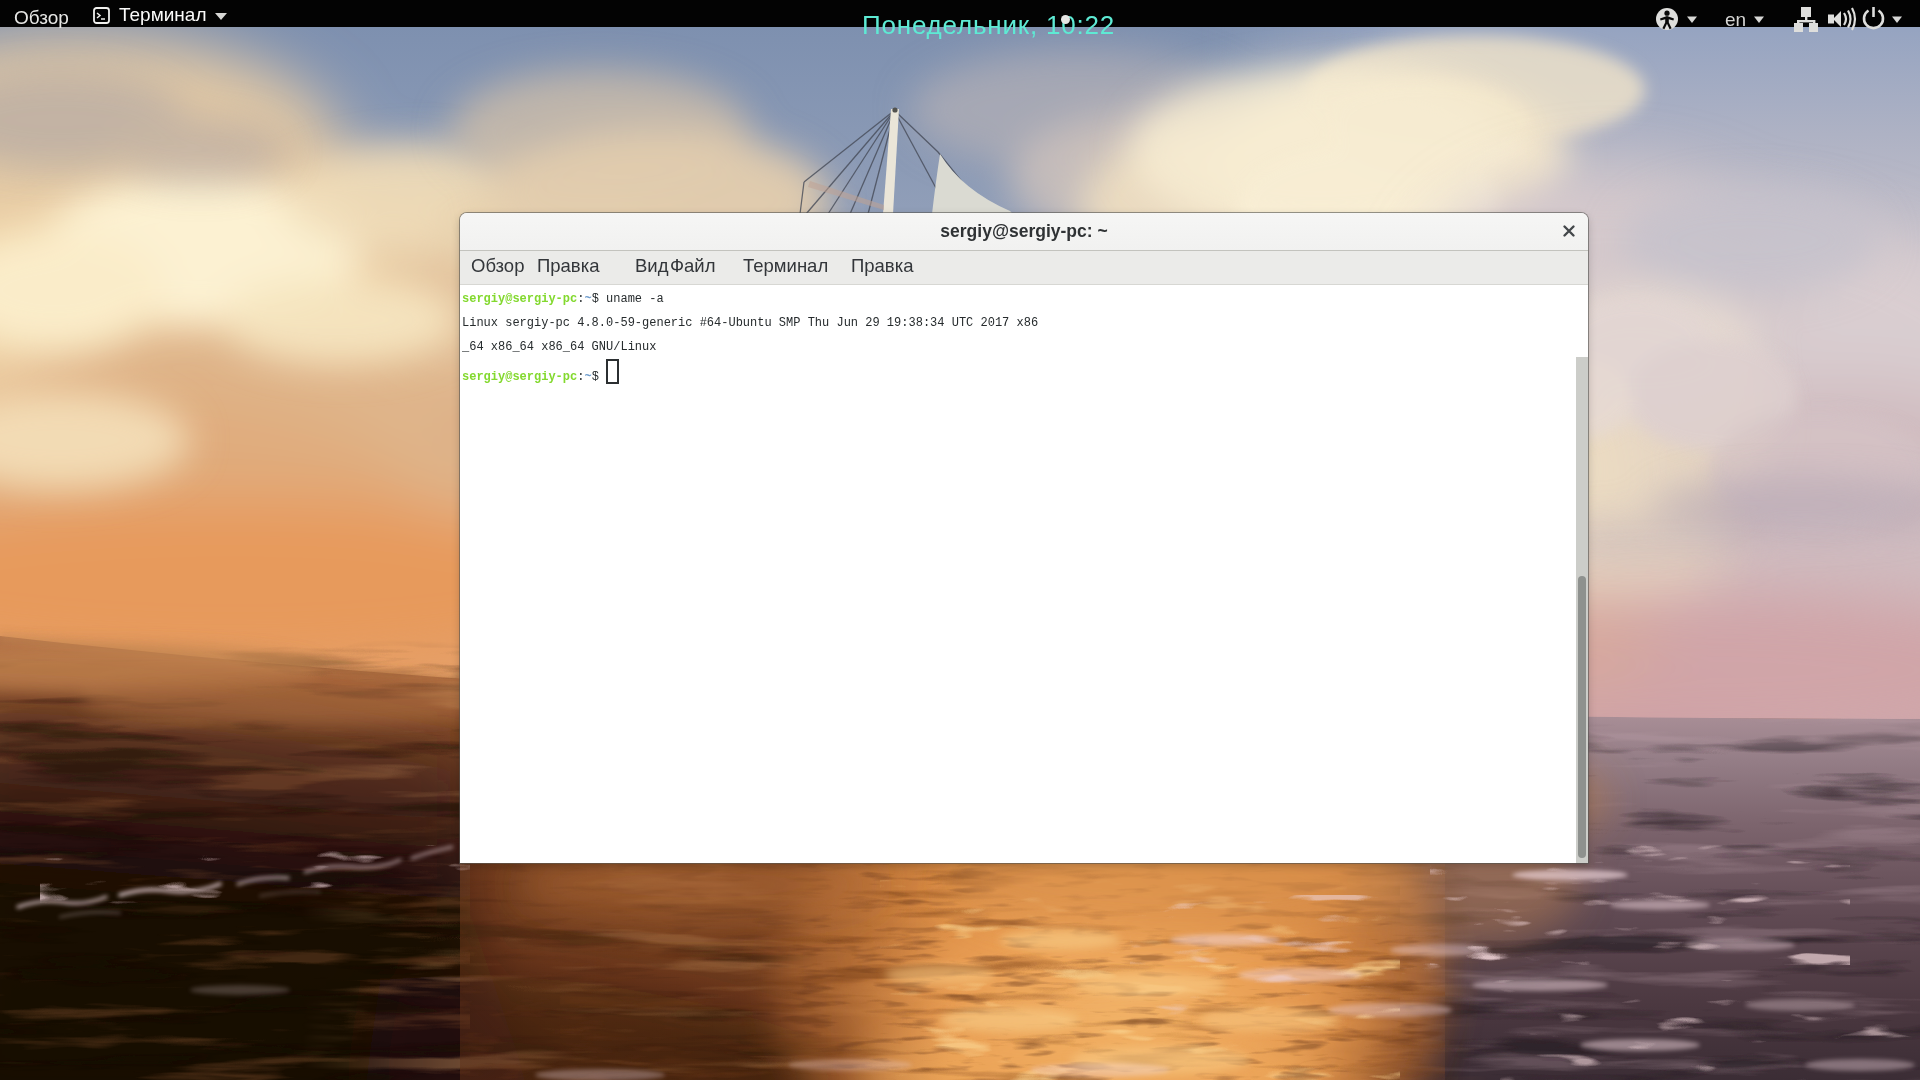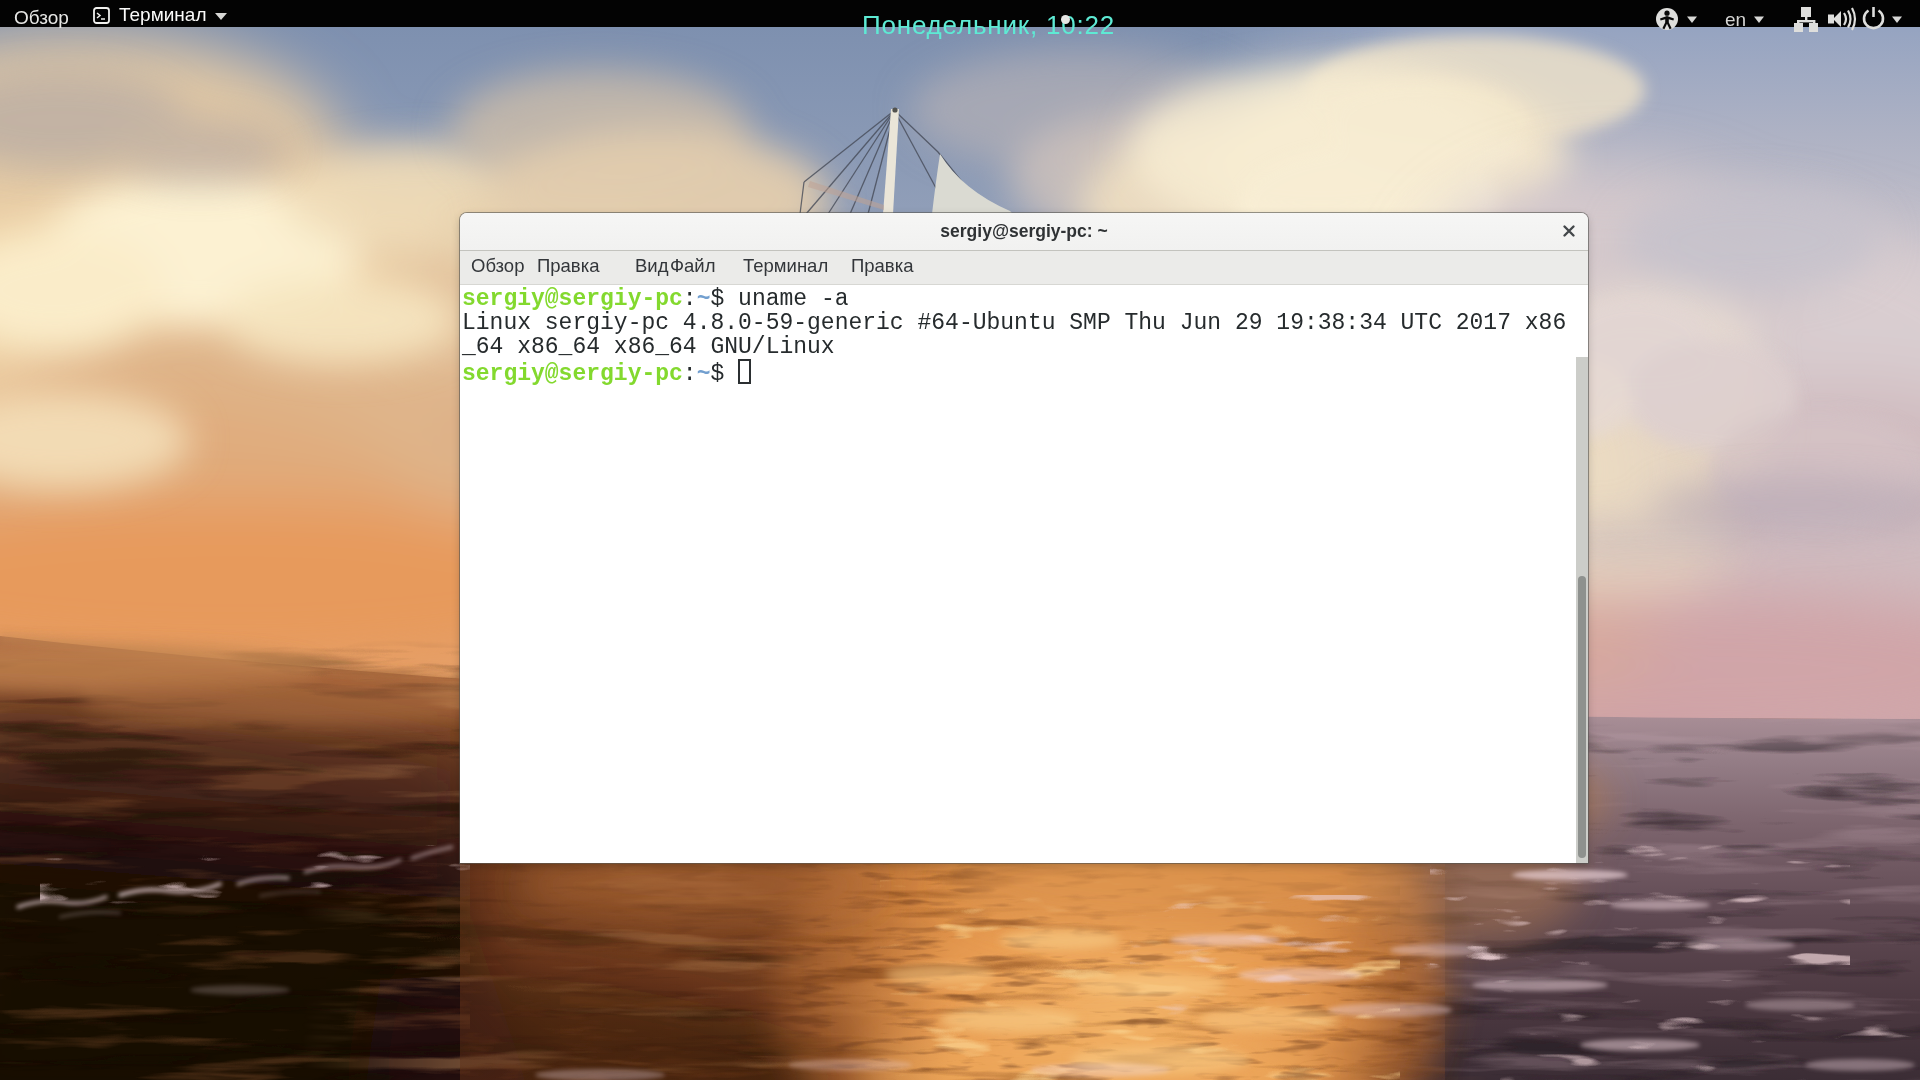--- a/index.html
+++ b/index.html
@@ -17,21 +17,21 @@
 #win{position:absolute;left:460px;top:213px;width:1128px;height:650px;border-radius:7px 7px 0 0;
   box-shadow:0 0 0 1px rgba(85,85,82,.6),0 3px 9px rgba(0,0,0,.22);background:#fff;}
 #titlebar{position:absolute;left:0;top:0;right:0;height:37px;border-radius:7px 7px 0 0;
   background:linear-gradient(#f6f6f5,#f1f1f0);border-bottom:1px solid #c3c3be;}
 #title{position:absolute;left:0;right:0;top:8px;text-align:center;font-weight:bold;font-size:17.5px;color:#2f3234;}
 #closex{position:absolute;right:10px;top:9px;width:18px;height:18px;}
 #menubar{position:absolute;left:0;top:38px;right:0;height:33px;background:#ebebe9;border-bottom:1px solid #d7d7d3;
   font-size:18.5px;color:#33363a;}
 #menubar span{position:absolute;top:4px;}
 #termwrap{position:absolute;left:0;top:72px;right:0;bottom:0;background:#fff;}
-#term{position:absolute;left:2px;top:2px;font-family:"Liberation Mono",monospace;font-size:23px;line-height:24px;
+#term{position:absolute;left:2px;top:2px;font-family:"Liberation Mono",monospace;font-size:12px;line-height:24px;
   color:#262b2d;white-space:pre;margin:0;}
 .g{color:#83d92e;font-weight:bold;}
 .bl{color:#729fcf;font-weight:bold;}
 #cursor{display:inline-block;width:9px;height:21px;border:2px solid #2b2f31;vertical-align:-4px;}
 #sbtrack{position:absolute;right:0;top:72px;width:12px;bottom:0;background:#cccdc9;}
 #sbthumb{position:absolute;right:2px;top:291px;width:8px;height:282px;border-radius:4px;background:#8e918e;}
 </style></head>
 <body>
 <div id="stage">
 <svg id="bg" width="1920" height="1080" viewBox="0 0 1920 1080">

